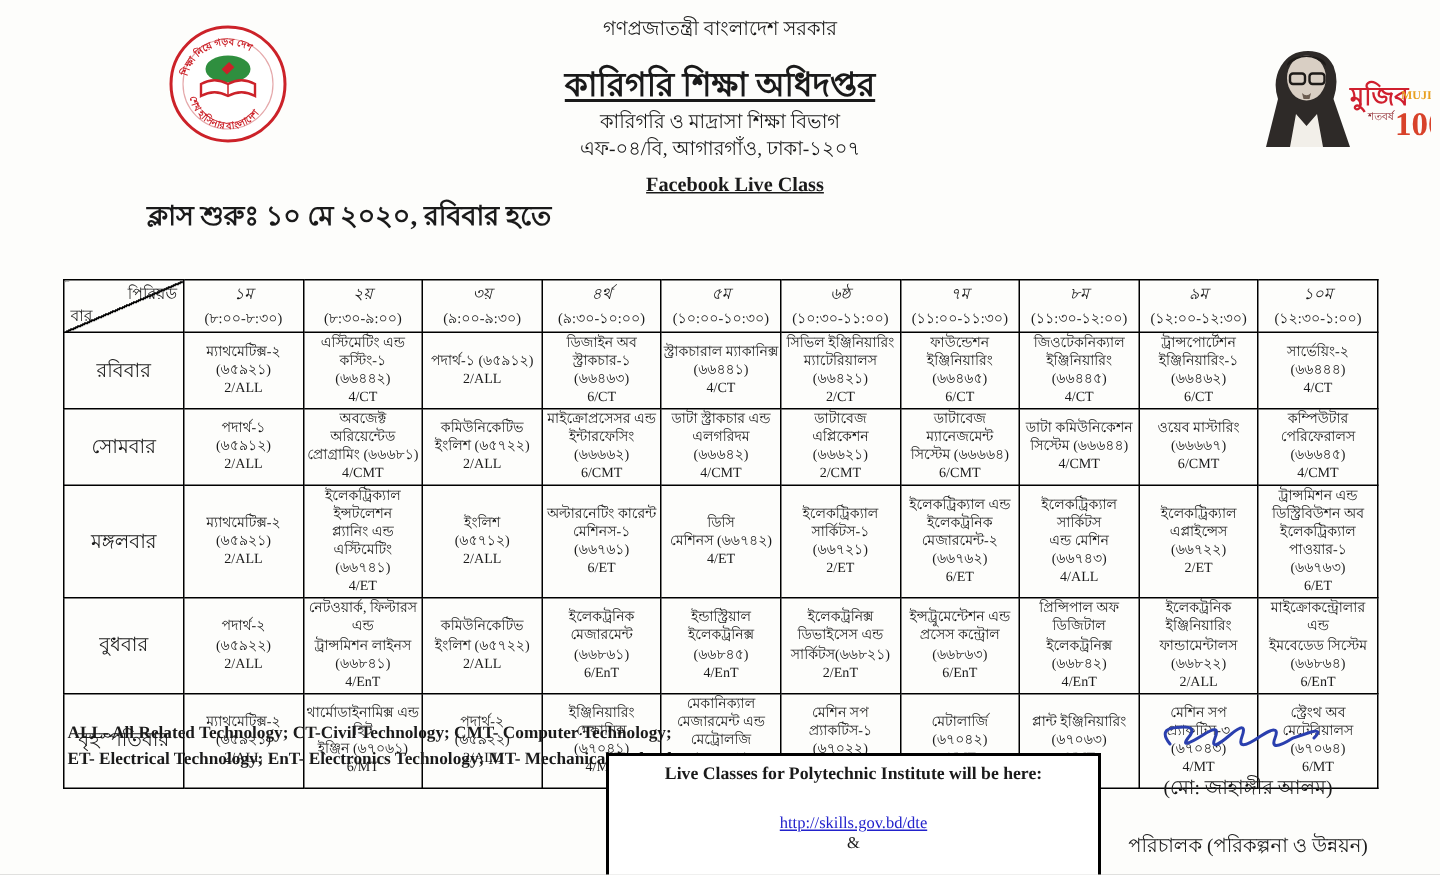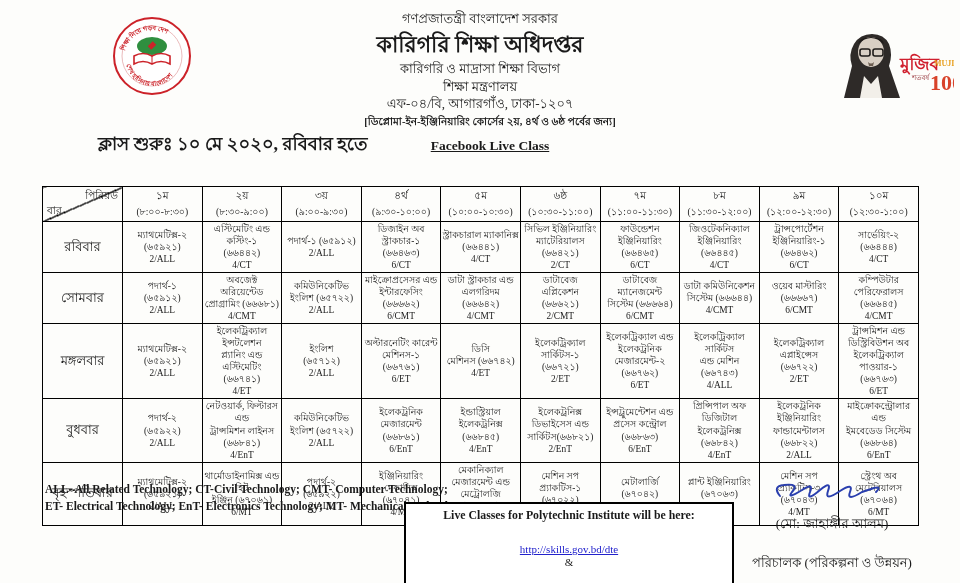--- a/index.html
+++ b/index.html
@@ -2,21 +2,21 @@
 <html lang="bn"><head>
 <meta charset="utf-8">
 <style>
   * { margin:0; padding:0; box-sizing:border-box; }
   body { background:#888; font-family:"Liberation Serif","DejaVu Serif",serif; }
   .page { position:relative; width:960px; height:583px; background:#fdfdfb; color:#1a1a1a; overflow:hidden; margin:0 auto; }
 
   
   .gov-header { position:absolute; top:10px; left:0; width:100%; text-align:center; line-height:1.35; }
   .gov-line1 { font-size:13px; }
-  .gov-line2 { font-size:22px; font-weight:bold; margin:2px 0 1px; }
+  .gov-line2 { font-size:22px; font-weight:bold; margin:14px 0 1px;text-decoration:underline; }
   .gov-line3, .gov-line4, .gov-line5 { font-size:13px; }
 
   .logo-left { position:absolute; left:108px; top:12px; width:88px; height:88px; }
   .logo-right { position:absolute; right:6px; top:18px; width:124px; height:86px; }
 
   
   .start-note { position:absolute; left:98px; top:130px; font-size:18px; font-weight:bold; }
   .title-block { position:absolute; left:320px; top:108px; width:340px; text-align:center; }
   .main-title { font-size:20px; font-weight:bold; text-decoration:underline; }
   .sub-title { font-size:10.5px; font-weight:bold; margin-top:6px; }
@@ -29,21 +29,21 @@
   thead tr { height:30px; }
   tbody tr:nth-child(1) { height:46px; }
   tbody tr:nth-child(2) { height:49px; }
   tbody tr:nth-child(3) { height:56px; }
   tbody tr:nth-child(4) { height:56px; }
   tbody tr:nth-child(5) { height:55px; }
   .corner-th { position:relative; padding:0;
      background:linear-gradient(to bottom right, transparent calc(50% - 0.7px), #000 calc(50% - 0.7px), #000 calc(50% + 0.7px), transparent calc(50% + 0.7px)); }
   .corner-top { position:absolute; top:1px; right:4px; font-size:10.5px; font-weight:normal; }
   .corner-bottom { position:absolute; bottom:1px; left:4px; font-size:10.5px; font-weight:normal; }
-  .p-label { font-size:10.5px; font-weight:normal; }
+  .p-label { font-size:10.5px; font-weight:normal;font-style:italic; }
   .p-time { font-size:9.5px; font-weight:normal; }
   .day-th { font-size:13px; font-weight:normal; }
   td.routine-cell { font-size:9.4px; line-height:1.28; }
 
   
   .legend { position:absolute; left:45px; top:481px; font-size:11.5px; font-weight:bold; line-height:1.45; }
   .live-box { position:absolute; left:404px; top:502px; width:330px; border:2px solid #000; text-align:center; padding:4px 6px 8px; background:#fff; }
   .live-title { font-size:11.8px; font-weight:bold; }
   .live-link { font-size:11px; color:#2222cc; text-decoration:underline; display:block; margin-top:20px; }
   .live-amp { font-size:11px; margin-top:1px; }
@@ -72,21 +72,20 @@
       <rect x="41.5" y="30" width="5" height="7" fill="#cc2229" transform="rotate(45 44 33.5)"></rect>
       <path d="M26 44 Q35 39 44 44 Q53 39 62 44 L62 52 Q53 47 44 52 Q35 47 26 52 Z" fill="#fff" stroke="#cc2229" stroke-width="1.6"></path>
       <line x1="44" y1="44" x2="44" y2="52" stroke="#cc2229" stroke-width="1"></line>
     </svg>
   </div>
 
   <div class="gov-header">
     <div class="gov-line1">গণপ্রজাতন্ত্রী বাংলাদেশ সরকার</div>
     <div class="gov-line2">কারিগরি শিক্ষা অধিদপ্তর</div>
     <div class="gov-line3">কারিগরি ও মাদ্রাসা শিক্ষা বিভাগ</div>
-    <div class="gov-line4">শিক্ষা মন্ত্রণালয়</div>
     <div class="gov-line5">এফ-০৪/বি, আগারগাঁও, ঢাকা-১২০৭</div>
   </div>
 
   <div class="logo-right">
     <svg viewBox="0 0 124 86" width="124" height="86">
       <path d="M14 80 L22 48 Q18 36 24 26 Q30 16 42 16 Q54 16 59 26 Q63 36 59 48 L70 80 Z" fill="#2e2a28"></path>
       <ellipse cx="41" cy="34" rx="13" ry="15" fill="#d9cfc4"></ellipse>
       <path d="M28 26 Q41 14 54 26 Q54 20 41 19 Q28 20 28 26 Z" fill="#1e1b19"></path>
       <rect x="30" y="31" width="10" height="7" rx="2" fill="none" stroke="#1e1b19" stroke-width="1.6"></rect>
       <rect x="43" y="31" width="10" height="7" rx="2" fill="none" stroke="#1e1b19" stroke-width="1.6"></rect>
@@ -94,21 +93,20 @@
       <path d="M38 44 Q41 47 44 44 L43 48 L39 48 Z" fill="#6b5c50"></path>
       <text x="70" y="52" font-size="17" font-weight="bold" fill="#d01f2e">মুজিব</text>
       <text x="104" y="48" font-size="8" font-weight="bold" fill="#e8a020">MUJIB</text>
       <text x="82" y="62" font-size="7" fill="#8a1c24">শতবর্ষ</text>
       <text x="100" y="72" font-size="22" font-weight="bold" fill="#d8422a">100</text>
     </svg>
   </div>
 
   <div class="start-note">ক্লাস শুরুঃ ১০ মে ২০২০, রবিবার হতে</div>
   <div class="title-block">
-    <div class="sub-title">[ডিপ্লোমা-ইন-ইঞ্জিনিয়ারিং কোর্সের ২য়, ৪র্থ ও ৬ষ্ঠ পর্বের জন্য]</div>
     <div class="platform">Facebook Live Class</div>
   </div>
 
   <div class="routine-wrap">
     <table class="routine">
       <colgroup>
         <col style="width:80px">
         <col span="10" style="width:79.6px">
       </colgroup>
       <thead>

